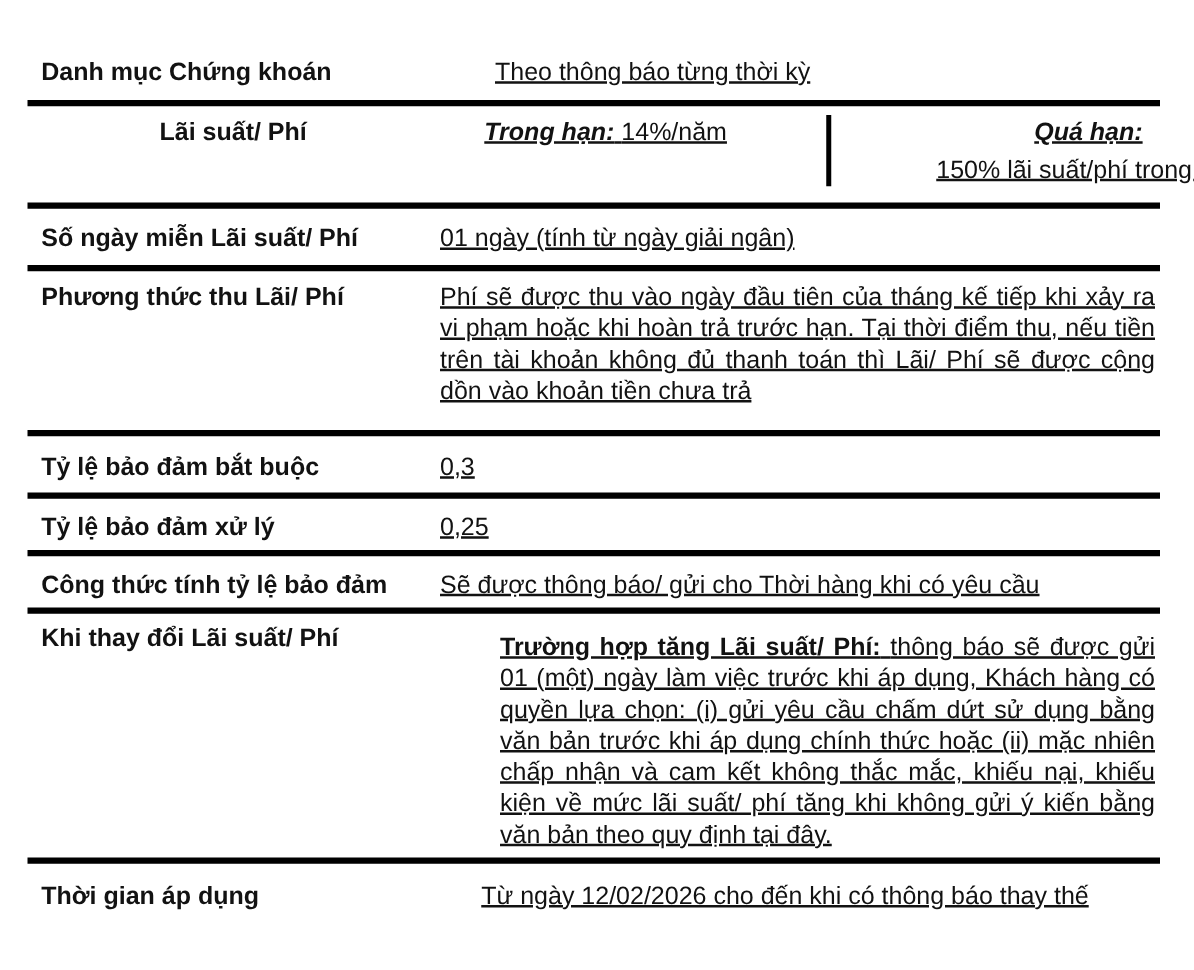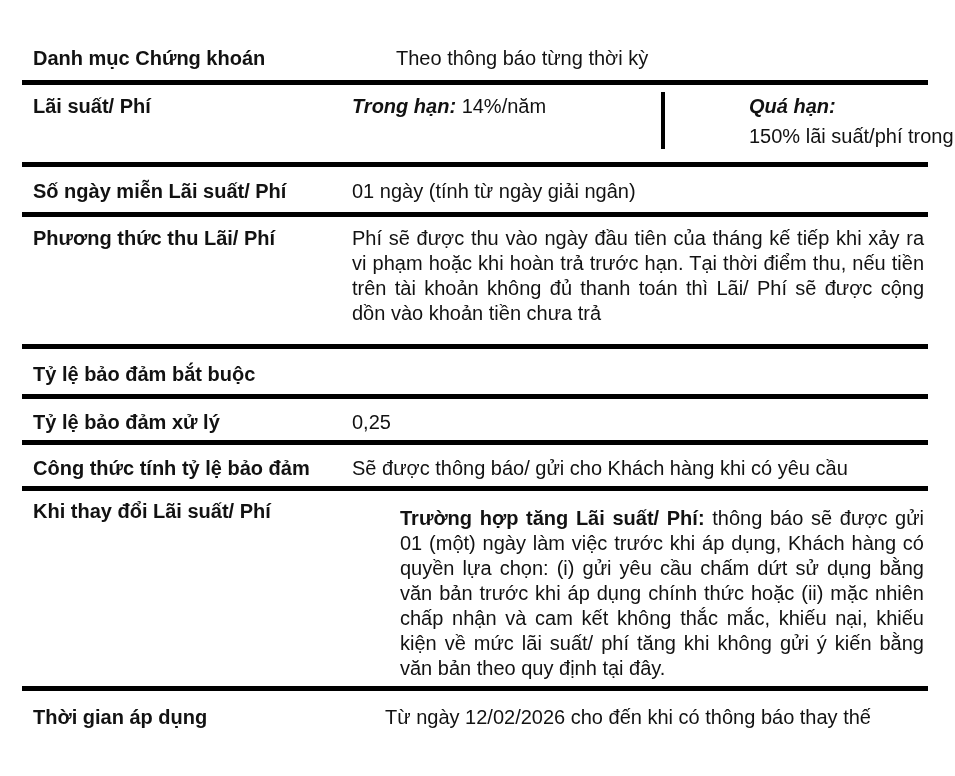--- a/index.html
+++ b/index.html
@@ -30,26 +30,27 @@
   .label-cell {
     width: 330px;
     flex: 0 0 330px;
     padding-left: 11px;
     padding-right: 12px;
     font-weight: bold;
   }
   .value-cell {
     flex: 1 1 auto;
     padding-right: 4px;
+    text-decoration: underline;
   }
   .justify { text-align: justify; }
 
   
   .r1 { padding: 2px 0 9px; gap: 44px; }
-  .r2 { padding: 9px 0 13px; }
+  .r2 { padding: 9px 0 13px; text-align: center; }
   .r3 { padding: 12px 0 8px; }
   .r4 { padding: 9px 0 18px; }
   .r5 { padding: 13px 0 7px; }
   .r6 { padding: 11px 0 5px; }
   .r7 { padding: 11px 0 5px; }
   .r8 { padding: 8px 0 5px; gap: 48px; }
   .r9 { padding: 14px 0 7px; }
 
   
   .split { display: flex; gap: 44px; }
@@ -104,30 +105,31 @@
     <div class="cell value-cell">01 ngày (tính từ ngày giải ngân)</div>
   </div>
 
   <div class="row r4">
     <div class="cell label-cell">Phương thức thu Lãi/ Phí</div>
     <div class="cell value-cell justify">Phí sẽ được thu vào ngày đầu tiên của tháng kế tiếp khi xảy ra vi phạm hoặc khi hoàn trả trước hạn. Tại thời điểm thu, nếu tiền trên tài khoản không đủ thanh toán thì Lãi/ Phí sẽ được cộng dồn vào khoản tiền chưa trả</div>
   </div>
 
   <div class="row r5">
     <div class="cell label-cell">Tỷ lệ bảo đảm bắt buộc</div>
+    <div class="cell value-cell">0,3</div>
   </div>
 
   <div class="row r6">
     <div class="cell label-cell">Tỷ lệ bảo đảm xử lý</div>
     <div class="cell value-cell">0,25</div>
   </div>
 
   <div class="row r7">
     <div class="cell label-cell">Công thức tính tỷ lệ bảo đảm</div>
-    <div class="cell value-cell">Sẽ được thông báo/ gửi cho Khách hàng khi có yêu cầu</div>
+    <div class="cell value-cell">Sẽ được thông báo/ gửi cho Thời hàng khi có yêu cầu</div>
   </div>
 
   <div class="row r8">
     <div class="cell label-cell">Khi thay đổi Lãi suất/ Phí</div>
     <div class="cell value-cell justify">
       <div class="para2"><span class="b">Trường hợp tăng Lãi suất/ Phí:</span>
         <span>thông báo sẽ được gửi 01 (một) ngày làm việc trước khi áp dụng, Khách hàng có quyền lựa chọn: (i) gửi yêu cầu chấm dứt sử dụng bằng văn bản trước khi áp dụng chính thức hoặc (ii) mặc nhiên chấp nhận và cam kết không thắc mắc, khiếu nại, khiếu kiện về mức lãi suất/ phí tăng khi không gửi ý kiến bằng văn bản theo quy định tại đây.</span></div>
     </div>
   </div>
 

